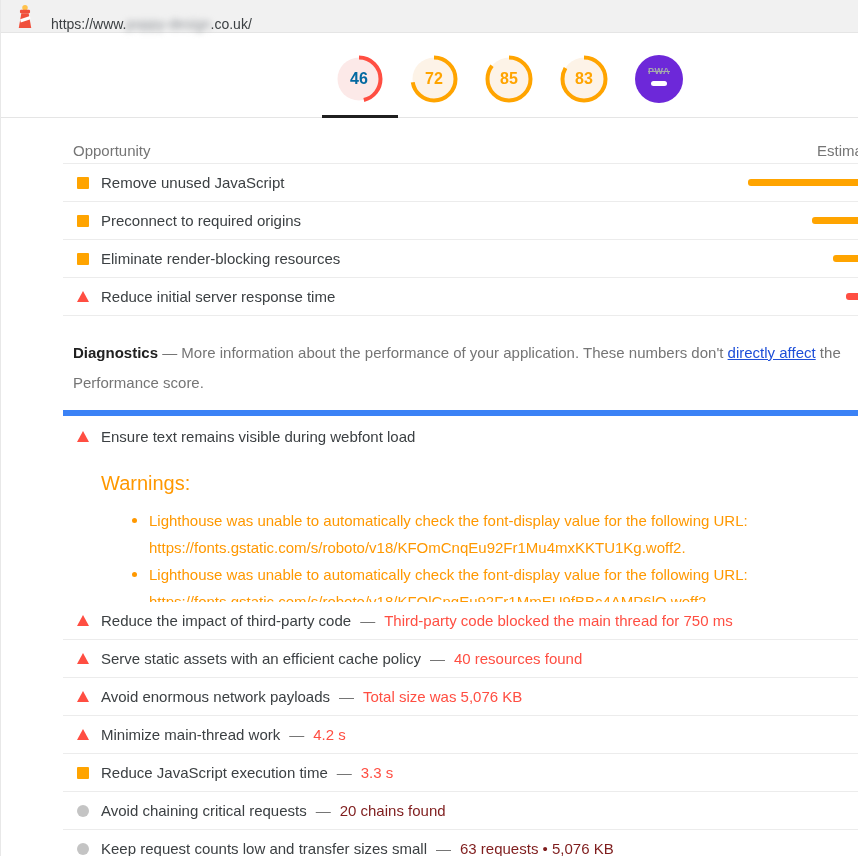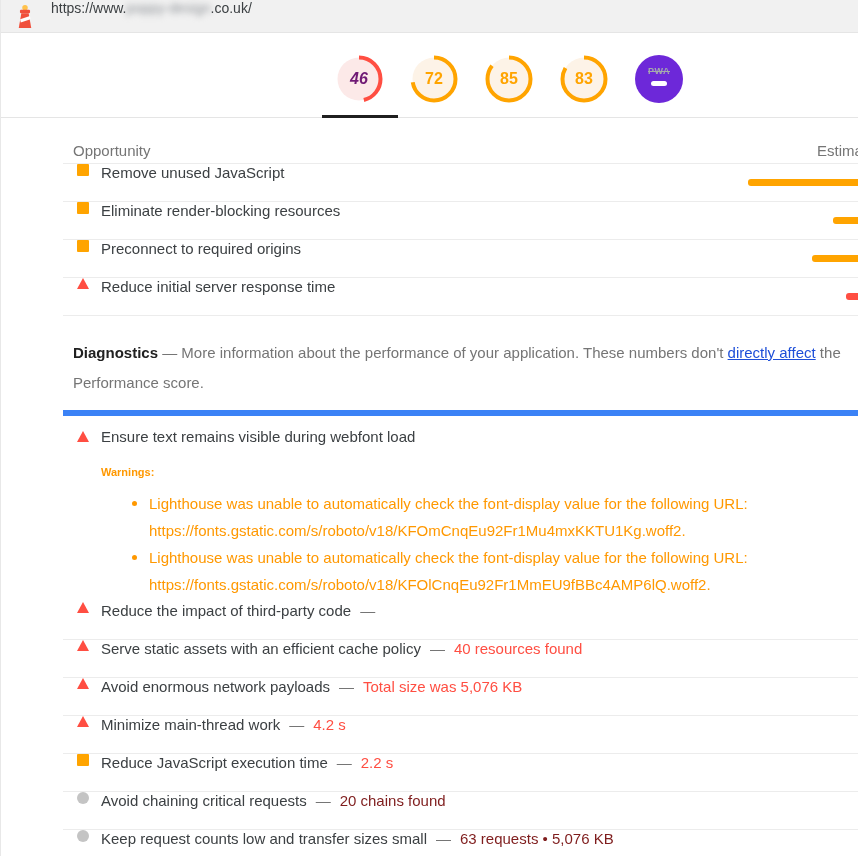--- a/index.html
+++ b/index.html
@@ -6,52 +6,52 @@
   html,body { background:#fff; }
   body { font-family:"Liberation Sans", sans-serif; }
   #page {
     position:relative; width:858px; height:856px; overflow:hidden;
     background:#fff; border-left:1px solid #e8e8e8; margin:0 auto;
   }
   
   .topbar {
     position:absolute; left:0; top:0; width:858px; height:33px;
     background:#f1f1f1; border-bottom:1px solid #e5e5e5;
-    display:flex; align-items:flex-start;
+    display:flex; align-items:flex-end;
   }
   .lh-icon { position:absolute; left:13px; top:3px; }
   .url-text { margin-left:50px; font-size:14px; color:#3c4043; white-space:nowrap; }
   .url-blur { display:inline-block; filter:blur(3px); color:#8f9398; }
   
   .gauge-row { position:absolute; left:334px; top:55px; display:flex; gap:27px; }
   .gauge { position:relative; width:48px; height:48px; cursor:pointer; }
   .g-num { position:absolute; inset:0; display:flex; align-items:center; justify-content:center;
            font-size:16px; font-weight:bold; }
   .gauge[data-level="fail"] .g-bg { fill:#fce9e8; }
   .gauge[data-level="fail"] .g-arc { stroke:#ff4e42; }
-  .gauge[data-level="fail"] .g-num { color:#701a75;font-style:italic; }
+  .gauge[data-level="fail"] .g-num { color:#0369a1; }
   .gauge[data-level="average"] .g-bg { fill:#fdf3e7; }
   .gauge[data-level="average"] .g-arc { stroke:#ffa400; }
   .gauge[data-level="average"] .g-num { color:#ffa400; }
   .g-arc { fill:none; stroke-width:4; }
   .pwa-badge { position:relative; width:48px; height:48px; border-radius:50%; background:#6d28d9; }
   .pwa-label { position:absolute; left:0; right:0; top:11px; text-align:center;
                font-size:9px; font-weight:bold; color:#a5a9ad; letter-spacing:.5px;
                text-decoration:line-through; }
   .pwa-dash { position:absolute; left:16px; top:26px; width:16px; height:5px;
               border-radius:3px; background:#fff; }
   .tab-underline { position:absolute; left:321px; top:115px; width:76px; height:3px; background:#1f1f1f; z-index:2; }
   .tabs-line { position:absolute; left:0; top:117px; width:858px; height:1px; background:#e5e5e5; }
   
   .opp-header-label { position:absolute; left:72px; top:142px; font-size:15px; color:#757575; }
   .opp-savings-label { position:absolute; left:816px; top:142px; font-size:15px; color:#757575; white-space:nowrap; }
   
   .opp-list { position:absolute; left:62px; right:0; top:163px; border-top:1px solid #ececec; }
   .row {
-    position:relative; height:38px; display:flex; align-items:flex-start;
+    position:relative; height:38px; display:flex; align-items:center;
     padding-left:14px; border-bottom:1px solid #ececec; cursor:pointer; background:#fff;
   }
   .diag-list .row { height:38px; }
   .icon { display:inline-block; flex:none; margin-right:12px; }
   .icon[data-icon="square-orange"] { width:12px; height:12px; background:#ffa400; border-radius:1px; }
   .icon[data-icon="circle-gray"]   { width:12px; height:12px; background:#c4c4c4; border-radius:50%; }
   .icon[data-icon="triangle-red"]  { width:0; height:0; border-left:6px solid transparent;
                                      border-right:6px solid transparent; border-bottom:11px solid #ff4e42;
                                      background:none; }
   .rtitle { font-size:15px; color:#3c4043; white-space:nowrap; }
@@ -61,21 +61,21 @@
   .rvalue[data-valcolor="gray"] { color:#7f1d1d; }
   .savings-bar { position:absolute; right:0; top:15px; height:7px; border-radius:3px 0 0 3px; }
   
   .diag-para { position:absolute; left:72px; top:338px; width:778px;
                font-size:15px; line-height:30px; color:#757575; }
   .diag-para b { color:#212121; }
   .diag-link { color:#1d4ed8; text-decoration:underline; cursor:pointer; }
   .webfont-section { position:absolute; left:62px; right:0; top:410px; height:192px;
                      border-top:6px solid #3b82f6; }
   .webfont-title-row { height:40px; display:flex; align-items:center; padding-left:14px; cursor:pointer; }
-  .warnings-label { margin-left:38px; margin-top:10px; font-size:11px; font-weight:bold; color:#ff9800; }
+  .warnings-label { margin-left:38px; margin-top:16px; font-size:20px; font-weight:normal; color:#ff9800; }
   .warnings-list { margin-left:69px; margin-top:12px; width:700px; }
   .warning-item { position:relative; padding-left:17px; font-size:15px; line-height:27px; color:#ff9800; }
   .warning-item .wdot { position:absolute; left:0; top:11px; width:5px; height:5px;
                         border-radius:50%; background:#ff9800; }
   .diag-list { position:absolute; left:62px; right:0; top:602px; }
 </style>
 </head>
 <body>
 
 <div id="page">
@@ -133,27 +133,27 @@
   <div class="opp-savings-label">Estimated Savings</div>
 
   <div class="opp-list">
     <div class="row">
       <span class="icon" data-icon="square-orange"></span>
       <span class="rtitle">Remove unused JavaScript</span>
       <span class="savings-bar" style="width: 110px; background: rgb(255, 164, 0);"></span>
     </div>
     <div class="row">
       <span class="icon" data-icon="square-orange"></span>
+      <span class="rtitle">Preconnect to required origins</span>
+      <span class="savings-bar" style="width: 46px; background: rgb(255, 164, 0);"></span>
+    </div>
+    <div class="row">
+      <span class="icon" data-icon="square-orange"></span>
       <span class="rtitle">Eliminate render-blocking resources</span>
       <span class="savings-bar" style="width: 25px; background: rgb(255, 164, 0);"></span>
-    </div>
-    <div class="row">
-      <span class="icon" data-icon="square-orange"></span>
-      <span class="rtitle">Preconnect to required origins</span>
-      <span class="savings-bar" style="width: 46px; background: rgb(255, 164, 0);"></span>
     </div>
     <div class="row">
       <span class="icon" data-icon="triangle-red"></span>
       <span class="rtitle">Reduce initial server response time</span>
       <span class="savings-bar" style="width: 12px; background: rgb(255, 78, 66);"></span>
     </div>
   </div>
 
   <div class="diag-para"><b>Diagnostics</b><span> — More information about the performance of your application. These numbers don't </span><span class="diag-link">directly affect</span><span> the Performance score.</span></div>
 
@@ -167,20 +167,21 @@
       <div class="warning-item"><span class="wdot"></span><span>Lighthouse was unable to automatically check the font-display value for the following URL: https://fonts.gstatic.com/s/roboto/v18/KFOmCnqEu92Fr1Mu4mxKKTU1Kg.woff2.</span></div>
       <div class="warning-item"><span class="wdot"></span><span>Lighthouse was unable to automatically check the font-display value for the following URL: https://fonts.gstatic.com/s/roboto/v18/KFOlCnqEu92Fr1MmEU9fBBc4AMP6lQ.woff2.</span></div>
     </div>
   </div>
 
   <div class="diag-list">
     <div class="row">
       <span class="icon" data-icon="triangle-red"></span>
       <span class="rtitle">Reduce the impact of third-party code</span>
       <span class="dash">—</span>
+      <span class="rvalue" data-valcolor="red">Third-party code blocked the main thread for 750 ms</span>
     </div>
     <div class="row">
       <span class="icon" data-icon="triangle-red"></span>
       <span class="rtitle">Serve static assets with an efficient cache policy</span>
       <span class="dash">—</span>
       <span class="rvalue" data-valcolor="red">40 resources found</span>
     </div>
     <div class="row">
       <span class="icon" data-icon="triangle-red"></span>
       <span class="rtitle">Avoid enormous network payloads</span>
@@ -190,21 +191,21 @@
     <div class="row">
       <span class="icon" data-icon="triangle-red"></span>
       <span class="rtitle">Minimize main-thread work</span>
       <span class="dash">—</span>
       <span class="rvalue" data-valcolor="red">4.2 s</span>
     </div>
     <div class="row">
       <span class="icon" data-icon="square-orange"></span>
       <span class="rtitle">Reduce JavaScript execution time</span>
       <span class="dash">—</span>
-      <span class="rvalue" data-valcolor="red">2.2 s</span>
+      <span class="rvalue" data-valcolor="red">3.3 s</span>
     </div>
     <div class="row">
       <span class="icon" data-icon="circle-gray"></span>
       <span class="rtitle">Avoid chaining critical requests</span>
       <span class="dash">—</span>
       <span class="rvalue" data-valcolor="gray">20 chains found</span>
     </div>
     <div class="row">
       <span class="icon" data-icon="circle-gray"></span>
       <span class="rtitle">Keep request counts low and transfer sizes small</span>

